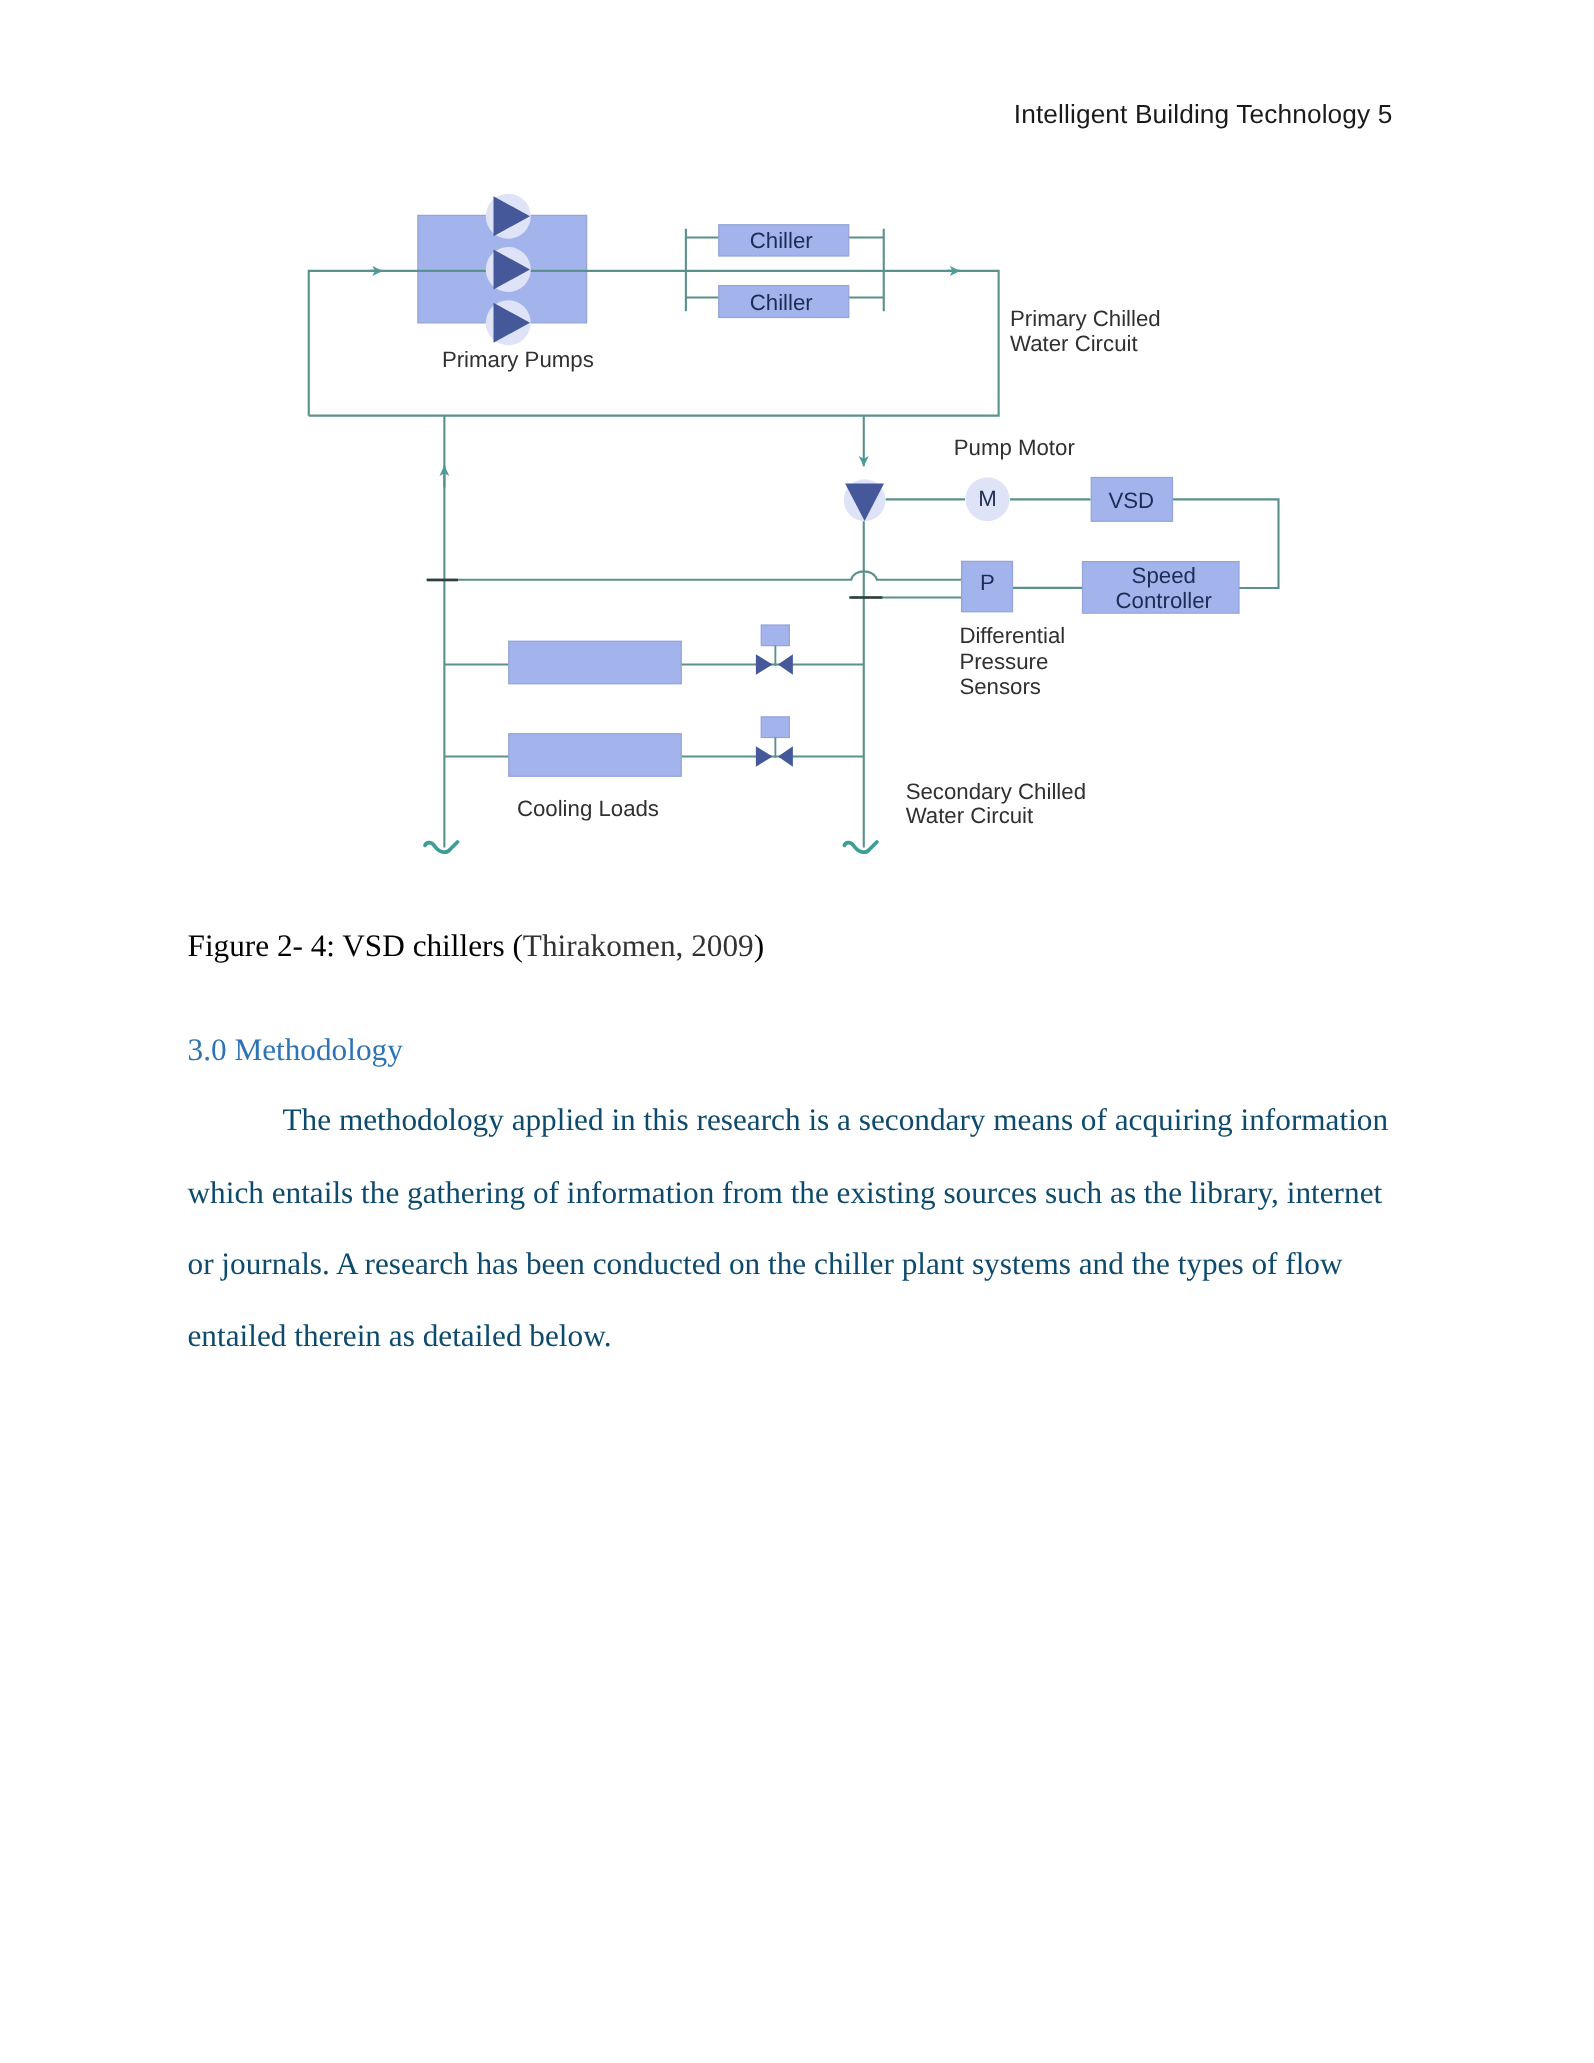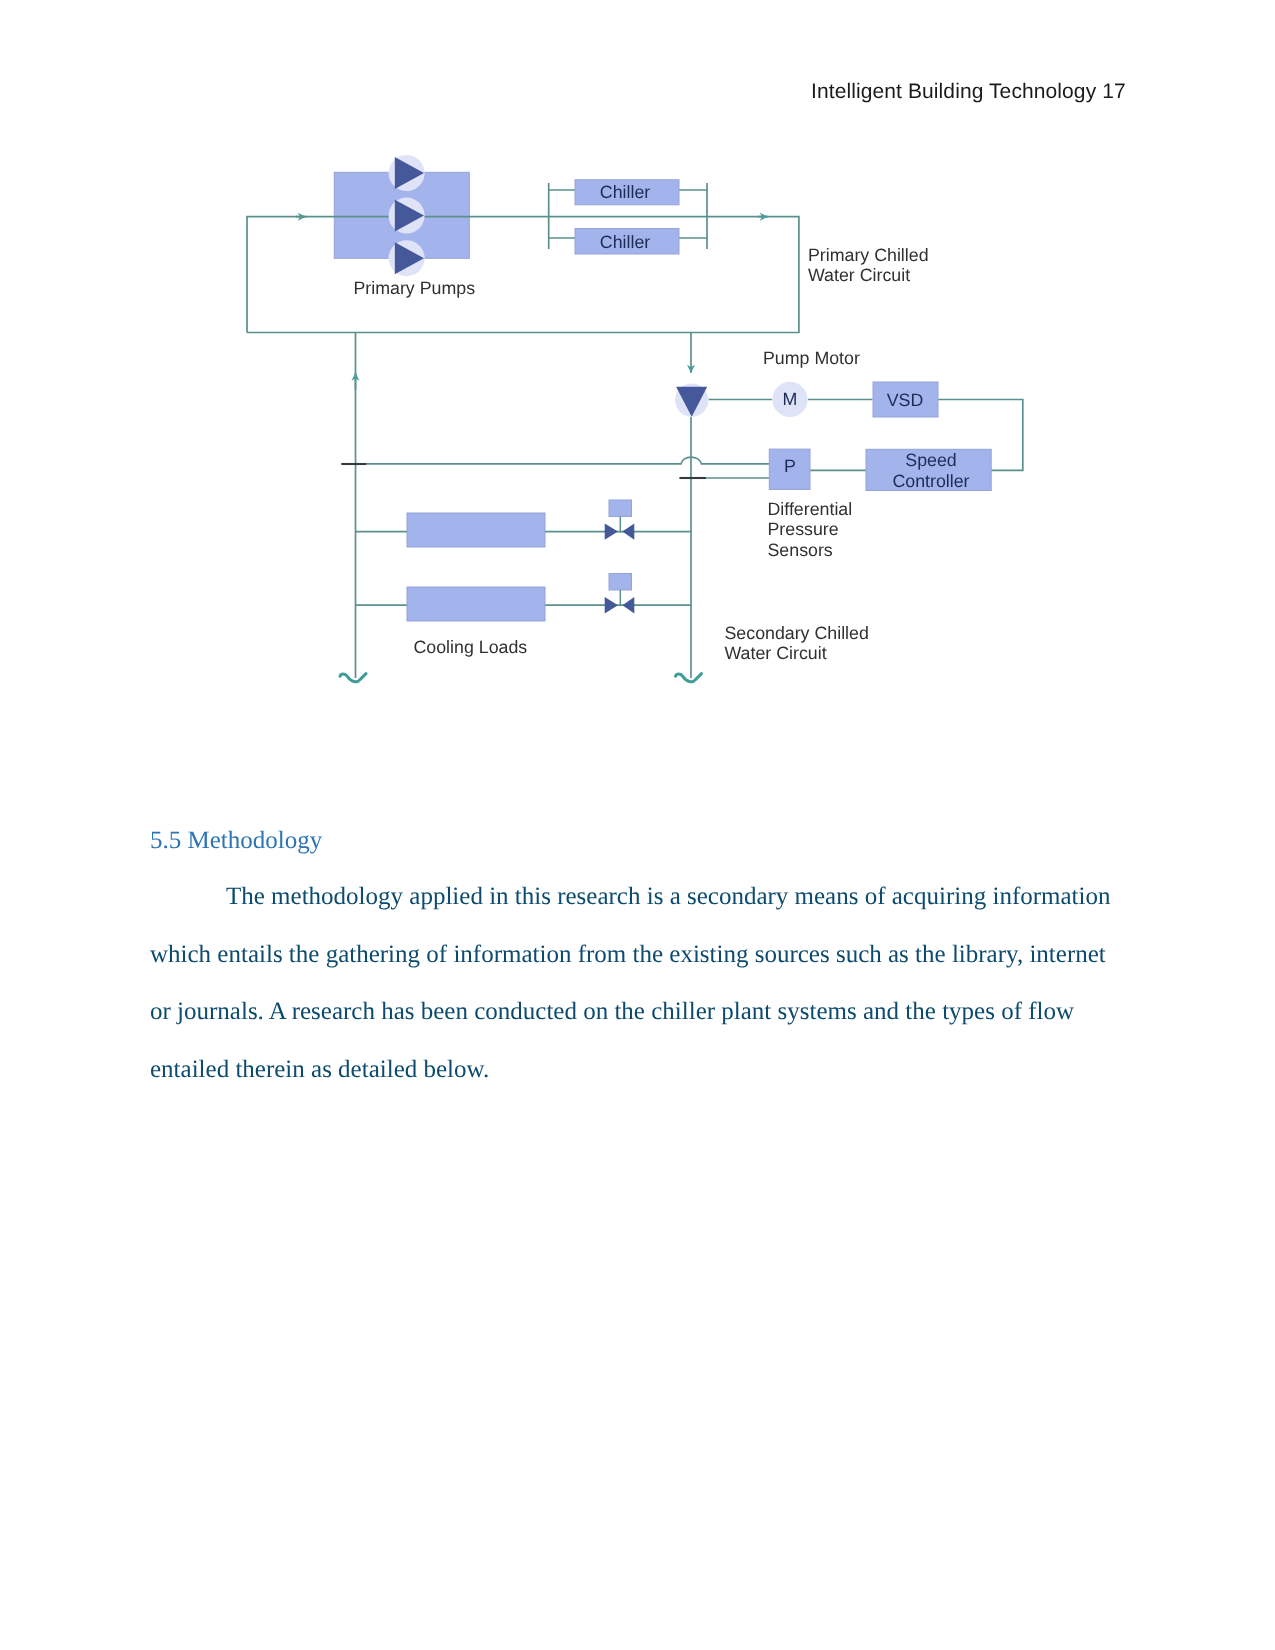--- a/index.html
+++ b/index.html
@@ -14,21 +14,21 @@
   #h3{position:absolute;left:150px;top:827px;font-size:25px;color:#2e74b5;}
   #para{position:absolute;left:150px;top:868px;width:968px;font-size:25px;color:#0c4a6e;
         line-height:57.5px;text-align:left;text-indent:76px;}
   #diagram{position:absolute;left:0;top:0;shape-rendering:geometricPrecision;transform:translateZ(0);}
   #diagram text{-webkit-font-smoothing:antialiased;}
 </style>
 </head>
 <body>
 
 <div class="page">
-  <div id="hdr">Intelligent Building Technology 17</div>
+  <div id="hdr">Intelligent Building Technology 5</div>
 
   <svg id="diagram" width="1275" height="730" viewBox="0 0 1275 730">
       <defs>
         <marker id="arR" markerWidth="9" markerHeight="8.6" refX="8.6" refY="4.3" orient="auto" markerUnits="userSpaceOnUse">
           <path d="M0.4,0.3 L8.7,4.3 L0.4,8.3 L2.6,4.3 Z" fill="#4a9e9a"></path>
         </marker>
       </defs>
       <g fill="none" stroke="#5a918c" stroke-width="1.7" stroke-linecap="butt">
         <path d="M 247 332.5 L 247 216.7 L 306 216.7" marker-end="url(#arR)"></path>
         <path d="M 758 216.7 L 798.9 216.7 L 798.9 332.5 L 247 332.5"></path>
@@ -111,17 +111,18 @@
         <text x="625" y="198">Chiller</text>
         <text x="625" y="248">Chiller</text>
         <text x="790" y="404.8">M</text>
         <text x="905" y="406">VSD</text>
         <text x="790" y="472">P</text>
         <text x="931" y="466.4">Speed</text>
         <text x="931" y="486.7">Controller</text>
       </g>
   </svg>
 
+  <div id="figcap"><span>Figure 2- 4: VSD chillers (</span><span class="cite">Thirakomen, 2009</span><span>)</span></div>
 
-  <div id="h3">5.5 Methodology</div>
+  <div id="h3">3.0 Methodology</div>
 
   <div id="para">The methodology applied in this research is a secondary means of acquiring information which entails the gathering of information from the existing sources such as the library, internet or journals. A research has been conducted on the chiller plant systems and the types of flow entailed therein as detailed below.</div>
 </div>
 
 </body></html>

